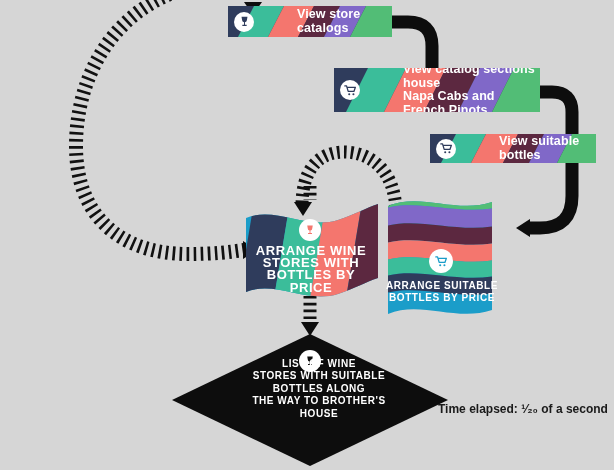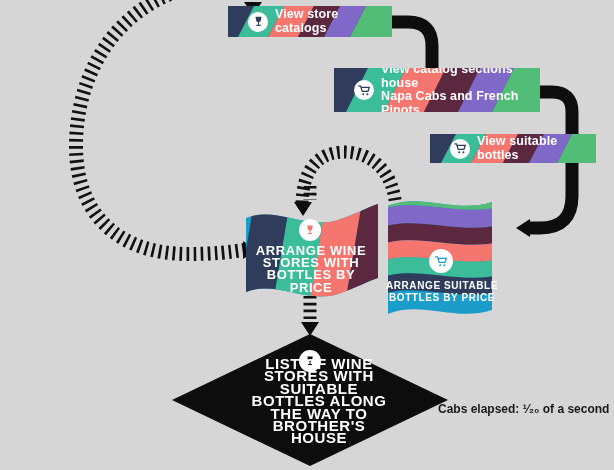--- a/index.html
+++ b/index.html
@@ -18,21 +18,22 @@
   .banner{
     position:absolute;
     box-sizing:border-box;
     overflow:hidden;
   }
   .banner .stripes{position:absolute;left:0;top:0;width:100%;height:100%;}
   .banner .content{
     position:relative;
     display:flex;align-items:center;
     height:100%;
-    padding-left:20px;
+    padding-left:6px;
+    gap:36px;
   }
   .ico{
     width:20px;height:20px;border-radius:50%;
     background:#ffffff;
     display:flex;align-items:center;justify-content:center;
     flex:0 0 auto;
     margin-right:7px;
   }
   .ico svg{display:block;}
   .banner .txt{
@@ -60,21 +61,21 @@
     width:24px;height:24px;border-radius:50%;
     background:#ffffff;
     display:flex;align-items:center;justify-content:center;
   }
 
   
   #diamond-text{
     position:absolute;
     left:228px;top:358px;width:182px;
     color:#ffffff;font-weight:bold;
-    font-size:15px;line-height:12.4px;
+    font-size:10px;line-height:12.4px;
     text-align:center;letter-spacing:0.55px;
     text-transform:uppercase;
     white-space:pre-line;
   }
 
   
   #caption{
     position:absolute;
     left:438px;top:402px;
     font-size:12px;
@@ -246,15 +247,15 @@
       <path d="M6.5 3 h11 l-1 6 a4.6 4.6 0 0 1 -3.6 4.2 V18 h3.1 v2.2 H8 V18 h3.1 v-4.8
                A4.6 4.6 0 0 1 7.5 9 Z" fill="#0d0d0d"></path>
     </svg>
   </div>
   <div id="diamond-text">List of wine
 stores with suitable
 bottles along
 the way to brother's
 house</div>
 
-  <div id="caption">Cabs elapsed: ¹⁄₂₀ of a second</div>
+  <div id="caption">Time elapsed: ¹⁄₂₀ of a second</div>
 
 </div>
 
 </body></html>

